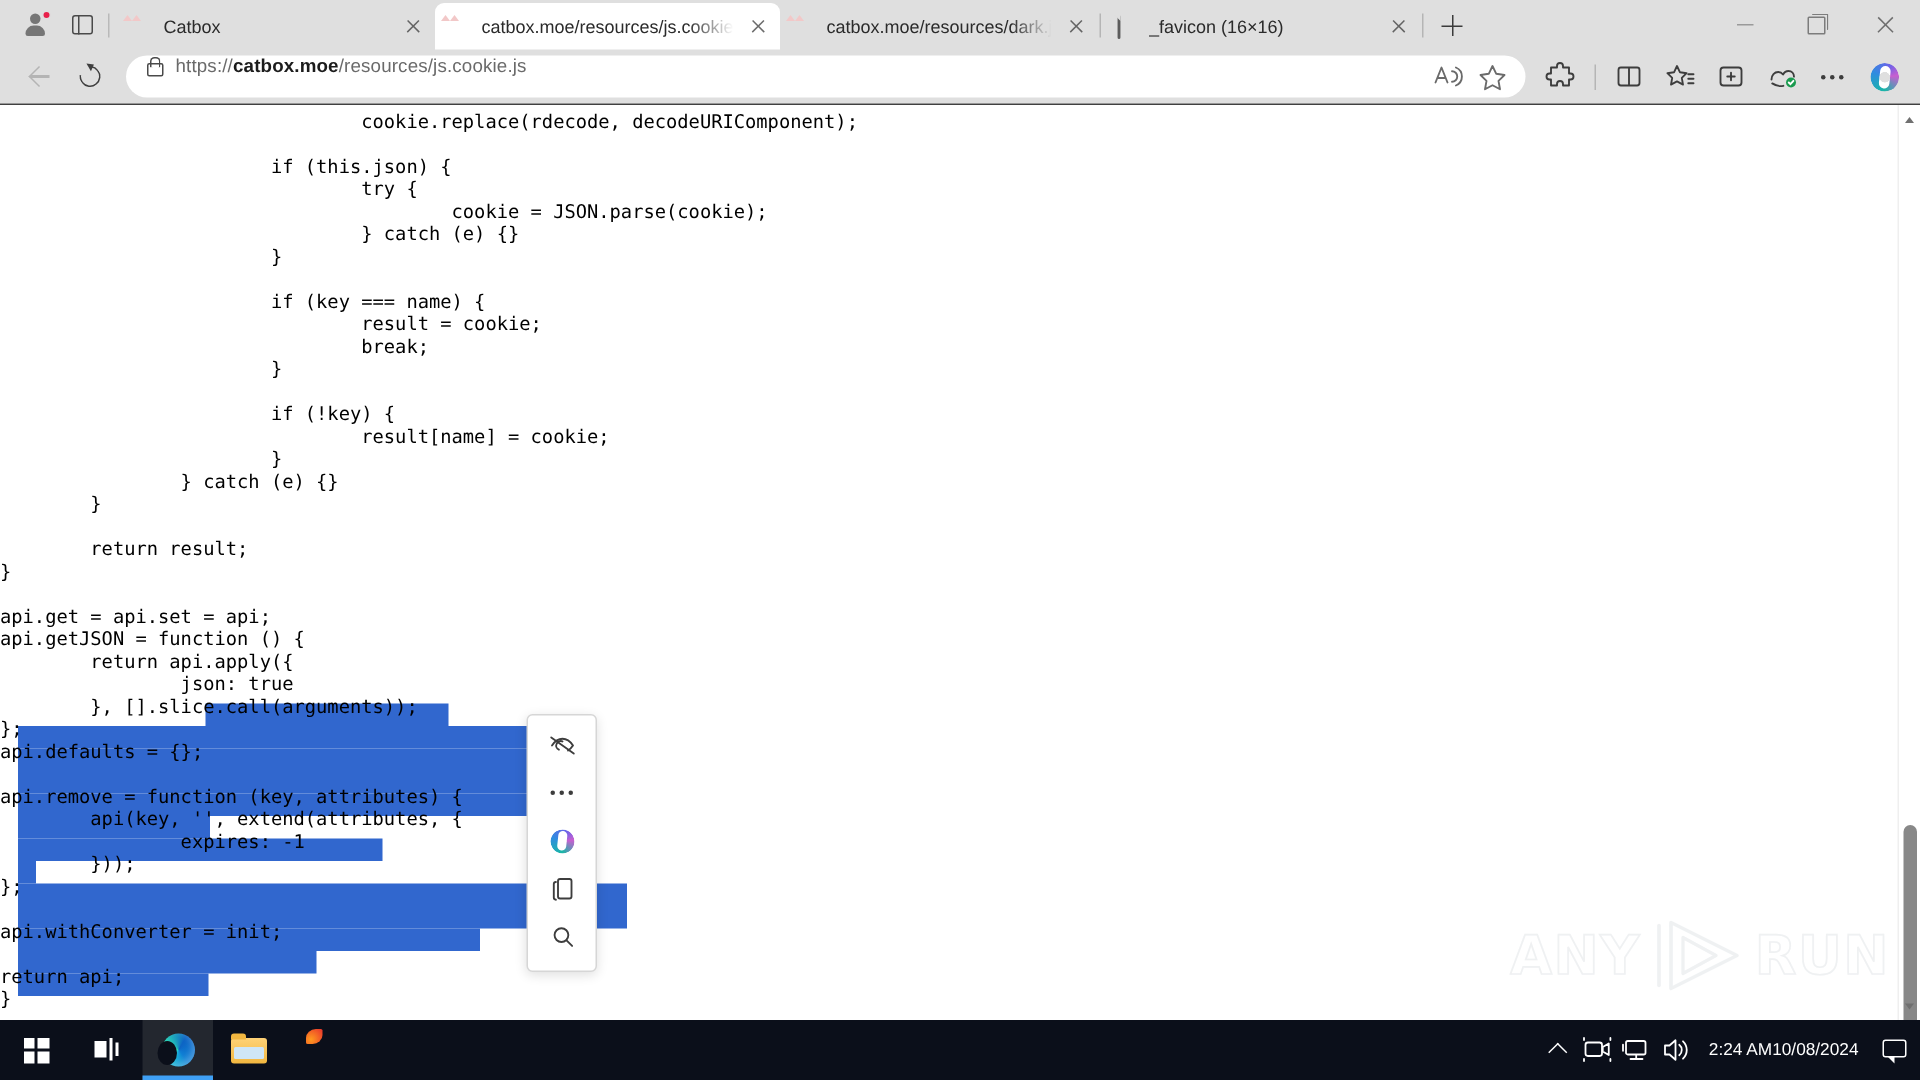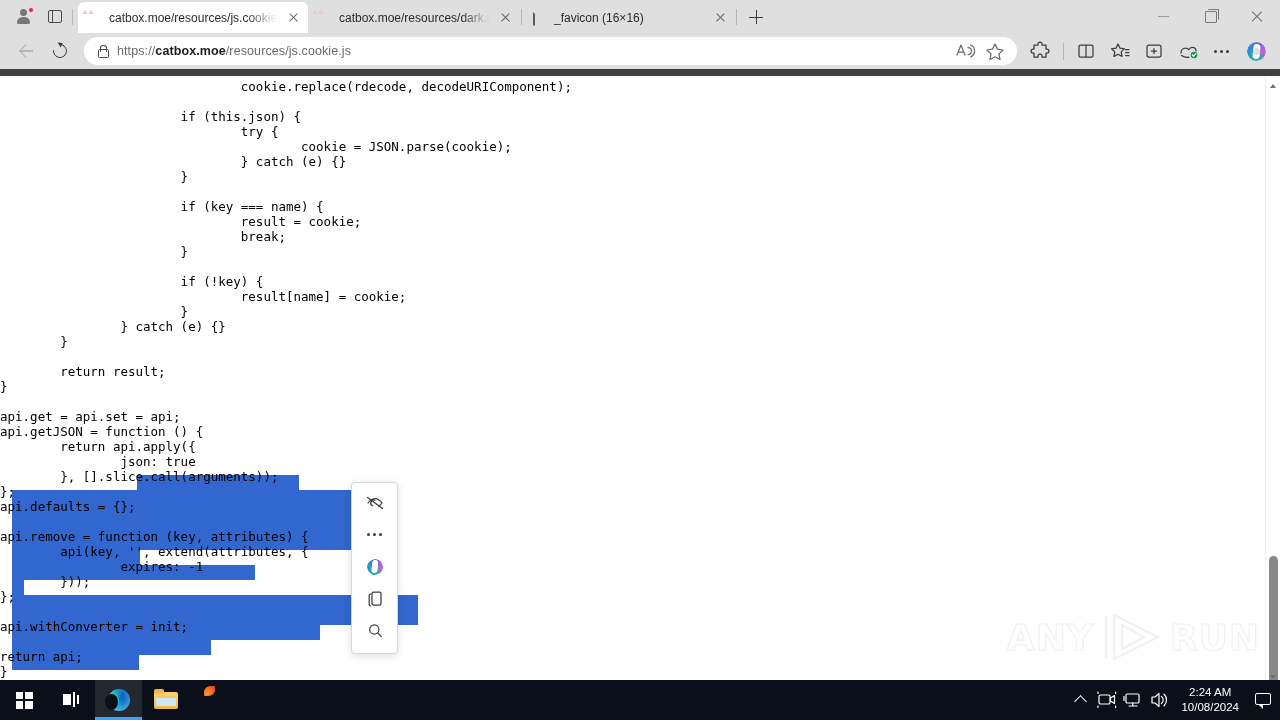--- a/index.html
+++ b/index.html
@@ -142,21 +142,21 @@
     border: 1.5px solid #3f3f3f; border-radius: 50%;
     border-top-color: transparent; transform: rotate(-38deg);
   }
   .ico-reload::after {
     content: ""; position: absolute; right: -1px; top: -2px; width: 0; height: 0;
     border-left: 4px solid #3f3f3f; border-top: 3px solid transparent;
     border-bottom: 3px solid transparent; transform: rotate(8deg);
   }
   .omnibox {
     flex: 1 1 auto; height: 28px; background: #ffffff; border-radius: 14px;
-    display: flex; align-items: center; padding: 0 8px 0 12px; margin: 0 6px; gap: 8px;
+    display: flex; padding: 0 8px 0 12px; margin: 0 6px; gap: 8px;
     position: relative;
   }
   .ico-lock { width: 13px; height: 14px; position: relative; flex: 0 0 auto; }
   .ico-lock::before {
     content: ""; position: absolute; left: 2px; bottom: 0; width: 9px; height: 7px;
     border: 1.2px solid #4a4a4a; border-radius: 1.5px;
   }
   .ico-lock::after {
     content: ""; position: absolute; left: 3.6px; top: 1px; width: 5.8px; height: 6px;
     border: 1.2px solid #4a4a4a; border-bottom: none; border-radius: 3px 3px 0 0;
@@ -181,21 +181,21 @@
   .copilot-orb::after {
     content: ""; position: absolute; left: 6px; top: 2px; width: 7px; height: 15px;
     background: #ffffff; border-radius: 4px; transform: rotate(24deg);
   }
   .dot3 { position: absolute; left: 8px; top: 15px; display: flex; gap: 3px; }
   .dot3 i { width: 3px; height: 3px; border-radius: 50%; background: #3d3d3d; display: block; }
 
   
   .viewport {
     height: 611px; background: #ffffff; position: relative; overflow: hidden;
-    border-top: 7px solid #404040;
+    border-top: 1px solid #404040;
   }
   .pagescroll { position: absolute; inset: 0 15px 0 0; overflow: hidden; }
   pre.code {
     font-family: "DejaVu Sans Mono", "Liberation Mono", monospace;
     font-size: 12.5px; line-height: 15px; color: #000000;
     margin: 0; padding: 3px 0 0 0; white-space: pre; position: relative; z-index: 2;
   }
   
   .selbands { position: absolute; inset: 0; z-index: 1; pointer-events: none; }
   .selband { position: absolute; background: #3167ce; }
@@ -330,21 +330,21 @@
     position: relative;
   }
   .firefox::after {
     content: ""; position: absolute; left: 2px; top: -3px; width: 11px; height: 10px;
     background: radial-gradient(circle at 30% 70%, #ff9a1e, #e8322c);
     border-radius: 60% 10% 60% 10%;
   }
   .tray { margin-left: auto; display: flex; align-items: center; gap: 0; padding-right: 2px; }
   .tray-btn { width: 26px; height: 40px; position: relative; }
   .tray-clock {
-    display: flex; flex-direction: column; align-items: center; justify-content: center;
+    display: flex; flex-direction: row; align-items: center; justify-content: center;
     padding: 0 9px; height: 40px; color: #ffffff; font-size: 11.5px; line-height: 15px;
   }
   .tray-action { width: 30px; height: 40px; position: relative; }
   .speech {
     position: absolute; left: 7px; top: 13px; width: 16px; height: 12px;
     border: 1.3px solid #ffffff; border-radius: 2px;
   }
   .speech::after {
     content: ""; position: absolute; left: 2px; bottom: -5px; width: 0; height: 0;
     border-left: 5px solid transparent; border-top: 5px solid #ffffff;
@@ -364,20 +364,25 @@
     <div class="tb-profile">
       <span class="avatar-glyph"></span>
       <span class="avatar-dot"></span>
     </div>
 
     <div class="tb-tablist-btn">
       <span class="tablist-glyph"></span>
     </div>
     <div class="tb-sep"></div>
 
+    <div class="tab inactive">
+      <span class="favicon"><span class="fav-catbox"></span></span>
+      <span class="tab-title">Catbox</span>
+      <span class="tab-close"></span>
+    </div>
 
     <div class="tab active">
       <span class="favicon"><span class="fav-catbox"></span></span>
       <span class="tab-title">catbox.moe/resources/js.cookie.js</span>
       <span class="tab-close"></span>
     </div>
 
     <div class="tab inactive">
       <span class="favicon"><span class="fav-catbox"></span></span>
       <span class="tab-title">catbox.moe/resources/dark.js</span>

